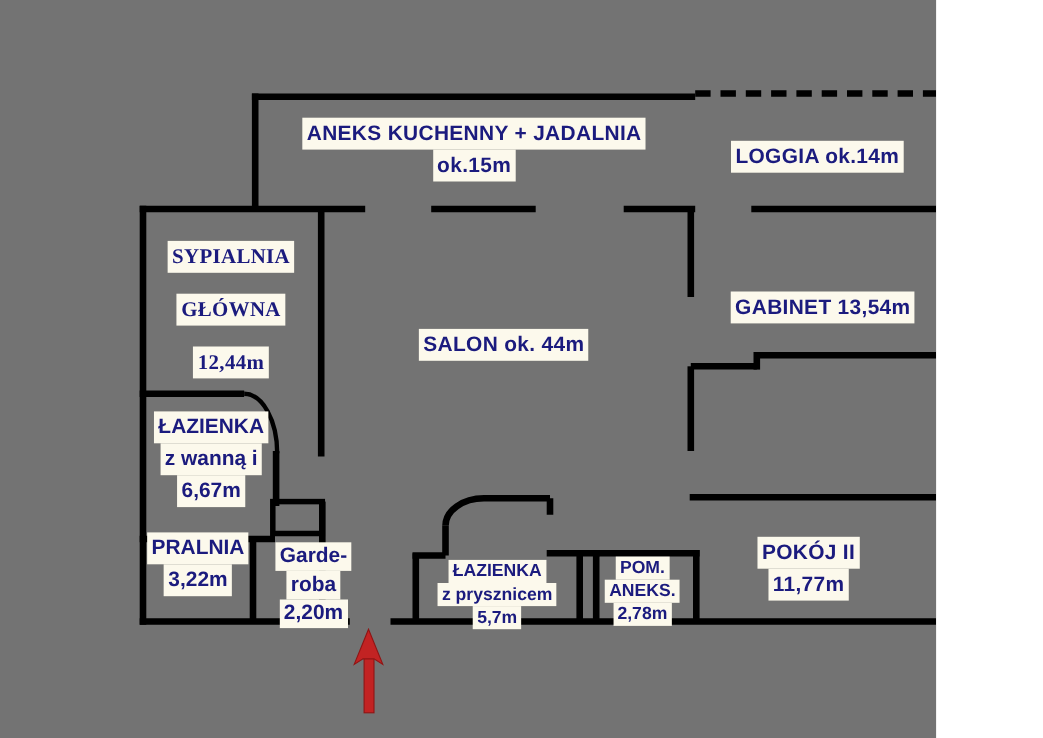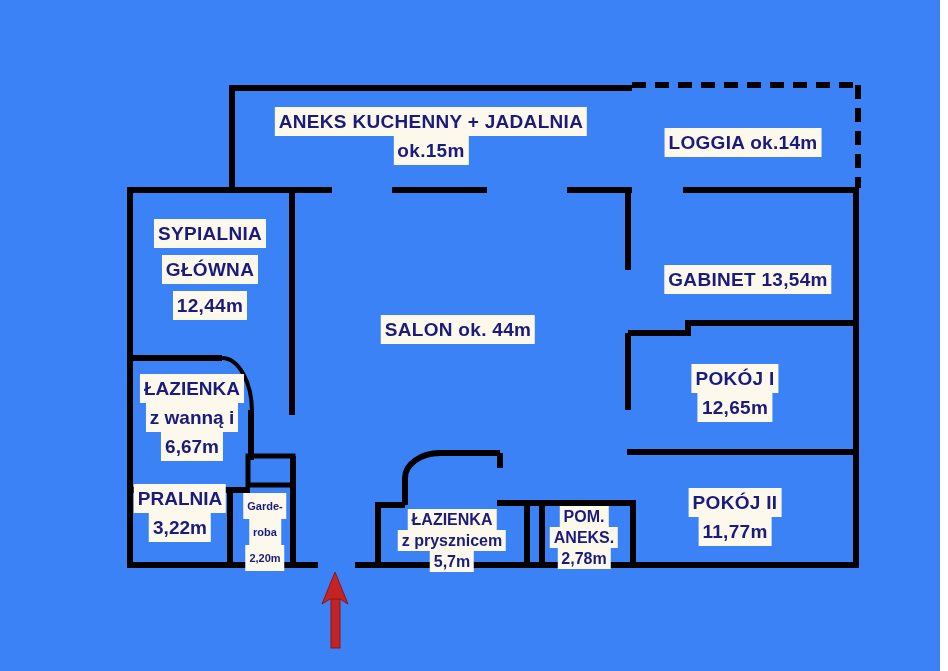--- a/index.html
+++ b/index.html
@@ -1,38 +1,38 @@
 <!DOCTYPE html>
 <html><head>
 <meta charset="utf-8">
 <style>
   html,body{margin:0;padding:0;background:#ffffff;}
   #plan{
     position:relative;
-    width:940px;height:671px;
-    background:#3b82f6;
+    width:851px;height:671px;
+    background:#737373;
     font-family:"Liberation Sans", sans-serif;
     overflow:hidden;
   }
   #walls{position:absolute;left:0;top:0;}
   .label{
     position:absolute;
     transform:translateX(-50%);
     text-align:center;
     color:#1b1b7e;
     font-weight:bold;
     white-space:nowrap;
     line-height:1.0;
   }
   .label span{display:block;background:#fcf9ec;padding:1px 4px;margin:0 auto;width:max-content;}
   .fs19{font-size:19px;line-height:27px;}
   .fs19w{font-size:19px;line-height:27px;letter-spacing:.3px;}
   .fs16{font-size:16px;line-height:19px;}
-  .fs15{font-size:11px;line-height:24px;}
-  .gap8 span{margin-bottom:7px;}
+  .fs15{font-size:19px;line-height:24px;margin-left:20px;}
+  .gap8 span{margin-bottom:19px;font-family:Liberation Serif, serif;}
 </style>
 </head>
 <body>
 
 <div id="plan">
 
   <svg id="walls" width="948" height="671" viewBox="0 0 948 671">
     <g stroke="#000000" stroke-width="6" fill="none">
 
       <path d="M229,88 H632"></path>
@@ -93,32 +93,28 @@
   <div class="label fs19w" style="left:743px;top:128px;">
     <span>LOGGIA ok.14m</span>
   </div>
 
   <div class="label fs19w gap8" style="left:210px;top:219px;">
     <span>SYPIALNIA</span>
     <span>GŁÓWNA</span>
     <span>12,44m</span>
   </div>
 
-  <div class="label fs19w" style="left:458px;top:315px;border-radius:13px;">
+  <div class="label fs19w" style="left:458px;top:299px;border-radius:13px;">
     <span>SALON ok. 44m</span>
   </div>
 
   <div class="label fs19w" style="left:748px;top:265px;">
     <span>GABINET 13,54m</span>
   </div>
 
-  <div class="label fs19w" style="left:735px;top:364px;">
-    <span>POKÓJ I</span>
-    <span>12,65m</span>
-  </div>
 
   <div class="label fs19w" style="left:735px;top:488px;">
     <span>POKÓJ II</span>
     <span>11,77m</span>
   </div>
 
   <div class="label fs19" style="left:192px;top:374px;">
     <span>ŁAZIENKA</span>
     <span>z wanną i</span>
     <span>6,67m</span>

